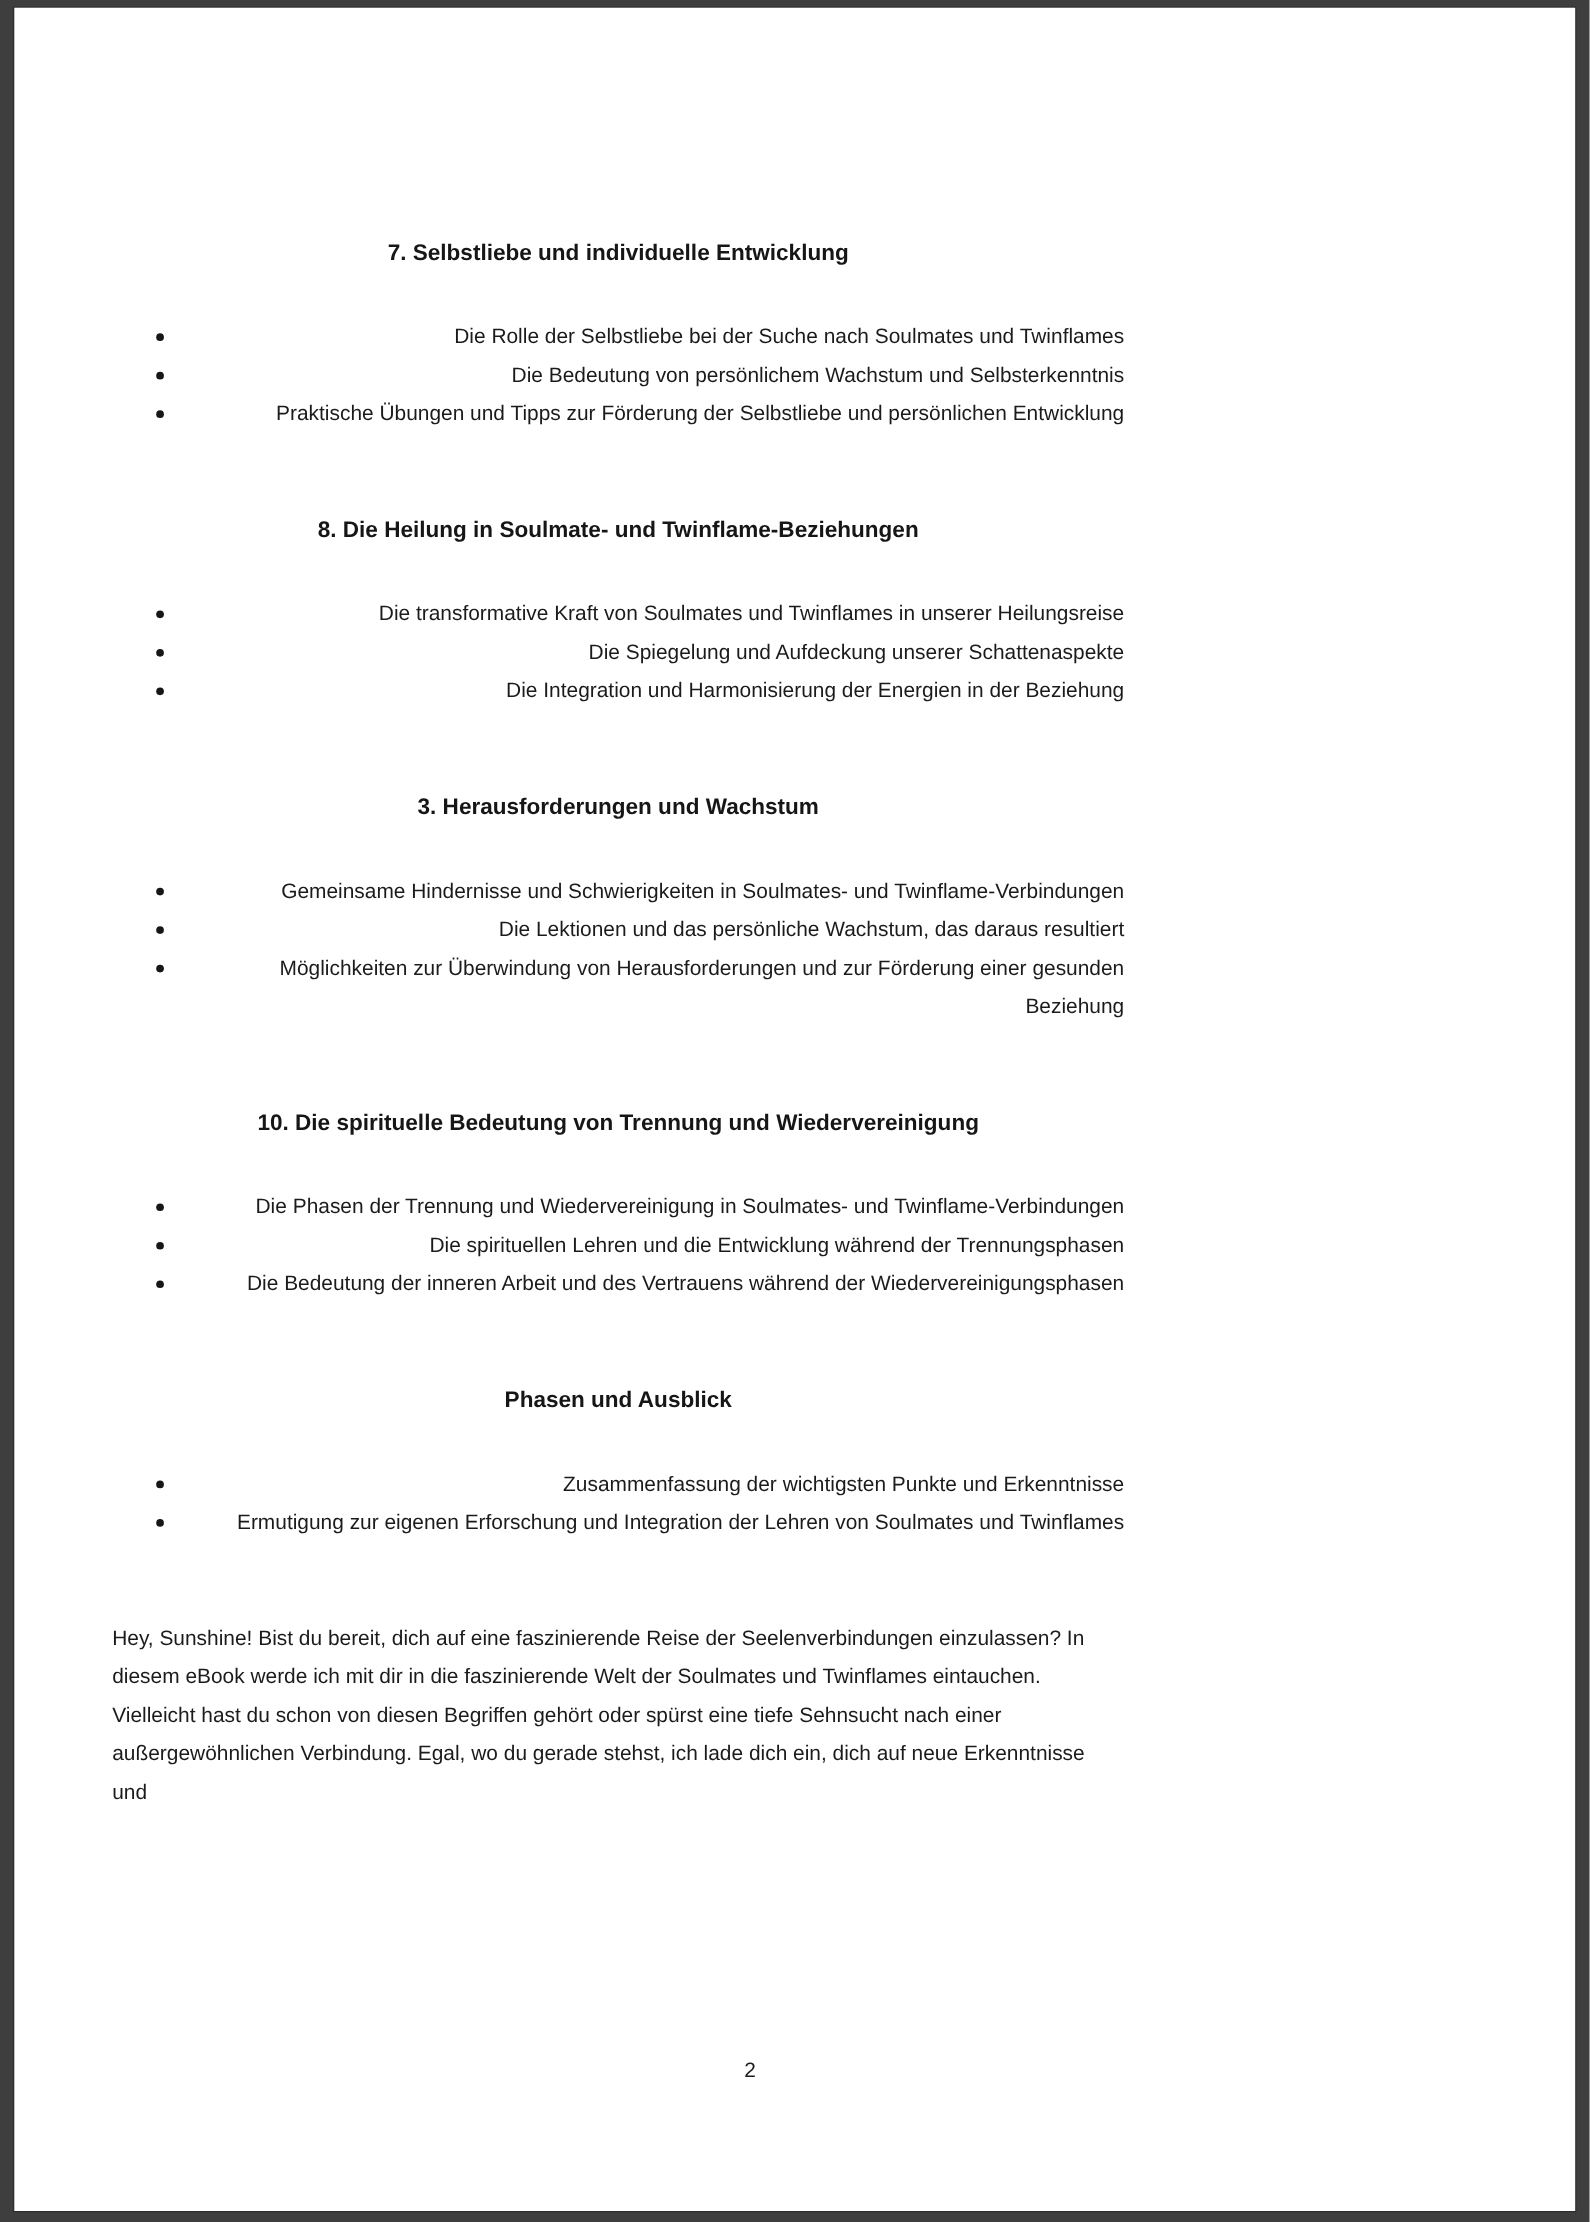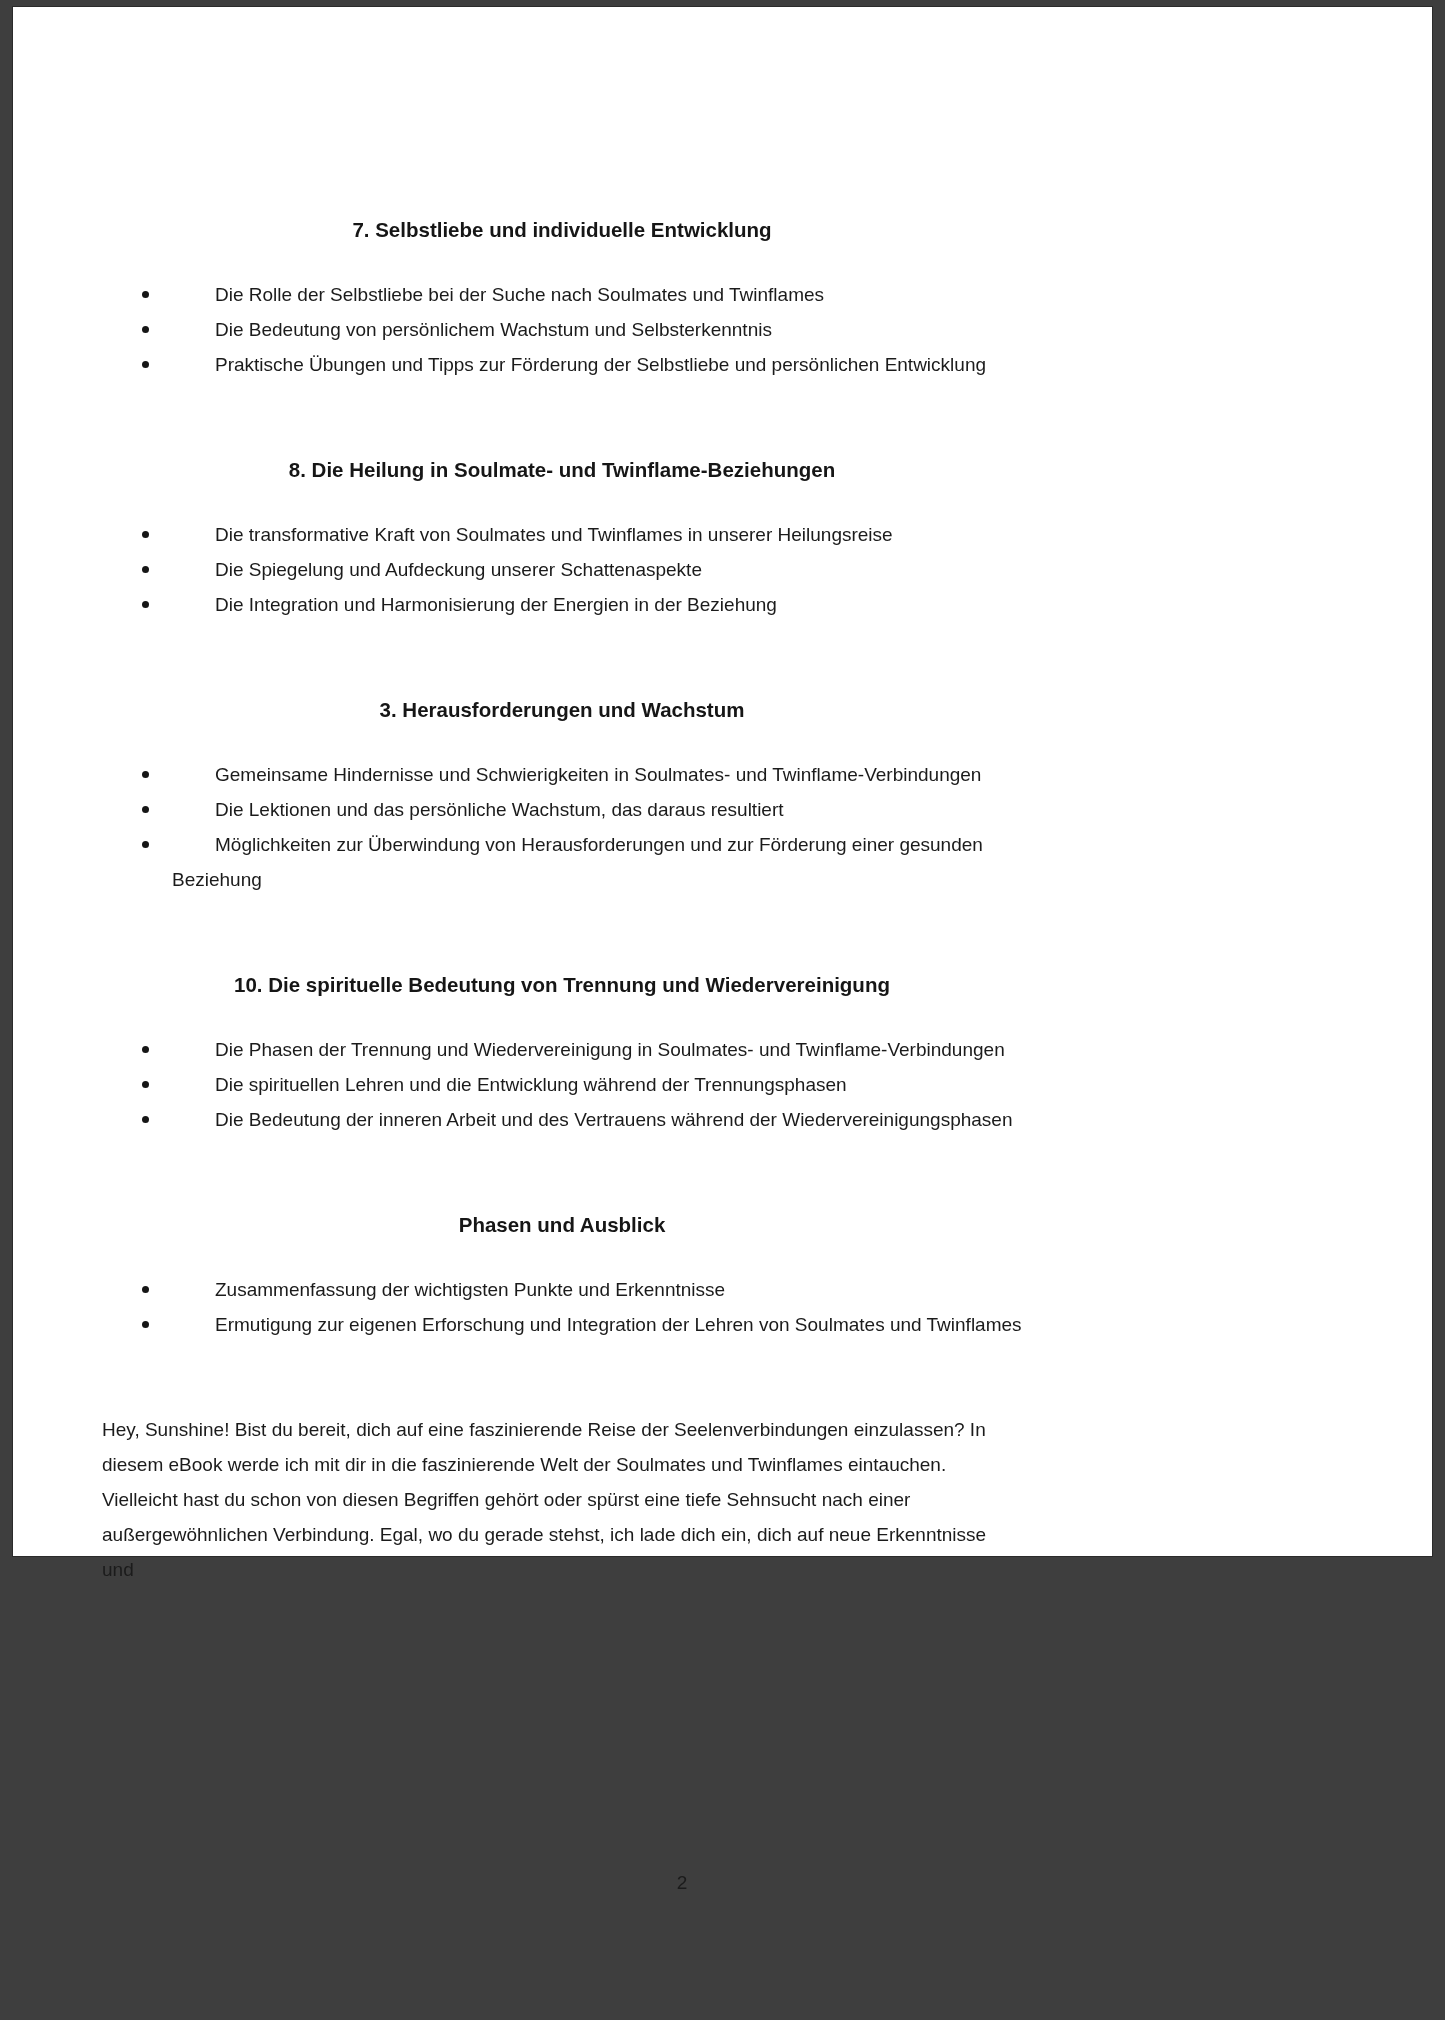--- a/index.html
+++ b/index.html
@@ -8,21 +8,21 @@
     height: 2020px;
     background: #3e3e3e;
     position: relative;
     font-family: "Liberation Sans", sans-serif;
   }
   .page {
     position: absolute;
     left: 13px;
     top: 7px;
     width: 1419px;
-    height: 1549px;
+    height: 2003px;
     background: #ffffff;
     box-shadow: 0 0 0 1px #2b2b2b;
     color: #1b1b1b;
   }
   .doc {
     margin-left: 89px;
     width: 920px;
     padding-top: 205px;
     font-size: 19px;
     line-height: 35px;
@@ -32,22 +32,23 @@
   .sec-heading {
     margin: 0;
     text-align: center;
     font-weight: 700;
     font-size: 20.5px;
     line-height: 35px;
     color: #161616;
   }
   ul.bullets {
     list-style: none;
-    margin: 30px 0 0 0;
+    margin: 42px 0 0 0;
     padding: 0;
+    text-align: right;
   }
   li.bullet {
     position: relative;
     padding-left: 70px;
     text-indent: 43px;
   }
   li.bullet .btext { white-space: pre-wrap; }
   .dot {
     position: absolute;
     left: 40px;

